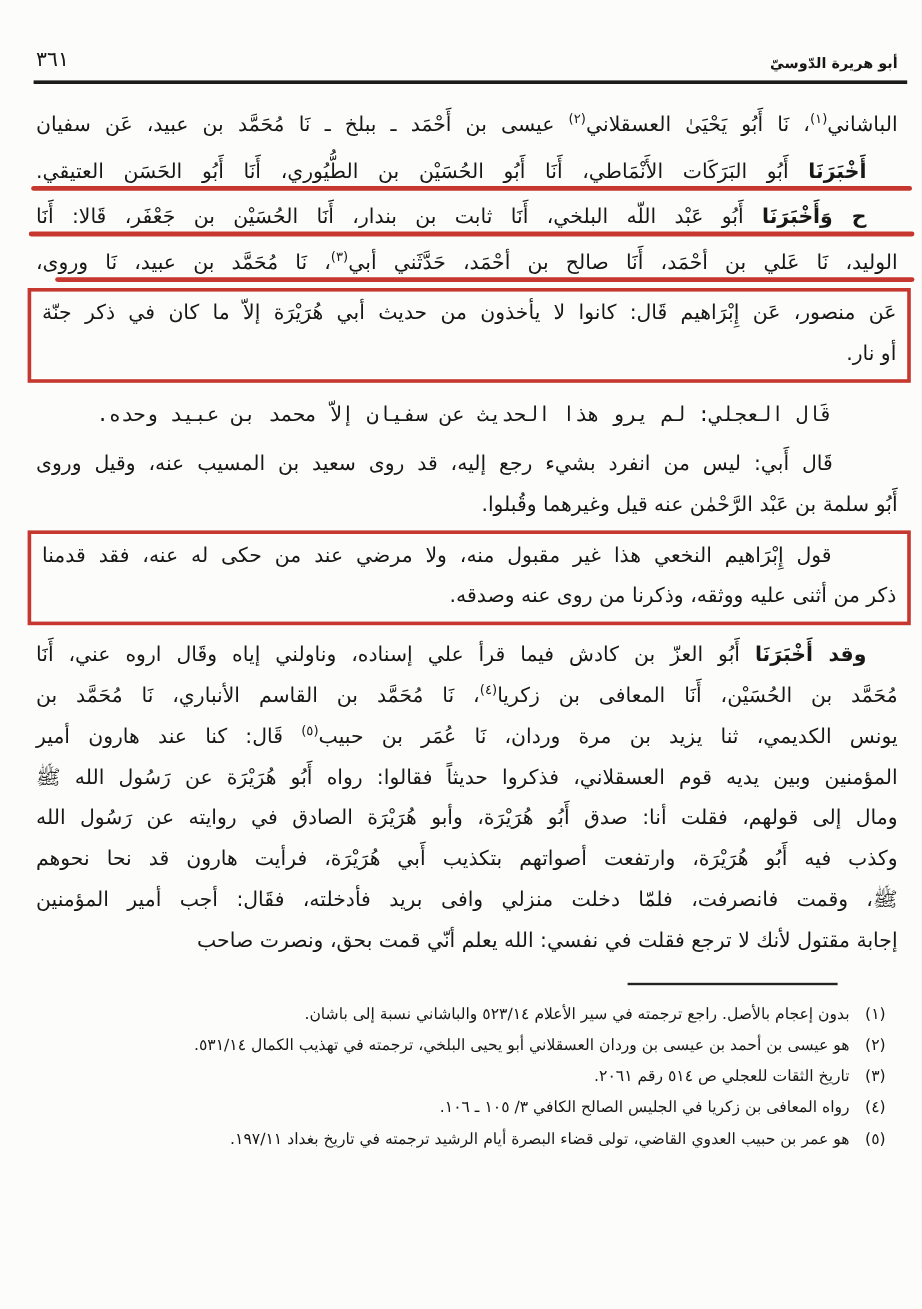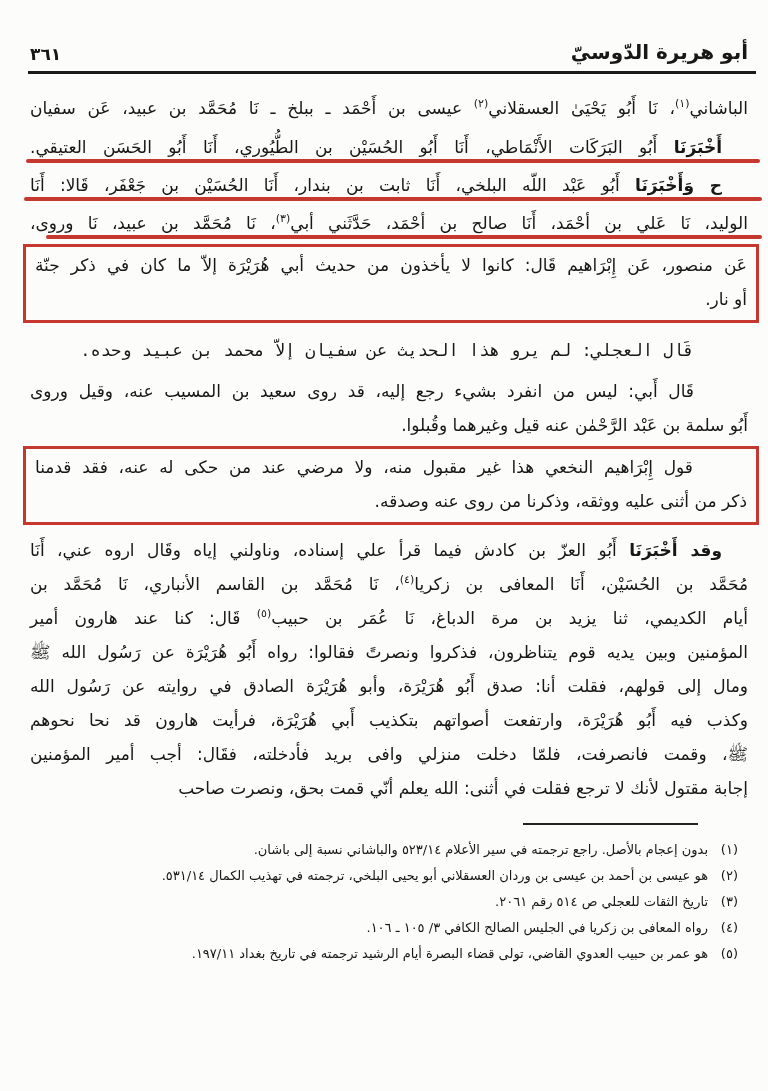--- a/index.html
+++ b/index.html
@@ -2,22 +2,22 @@
 <html lang="ar" dir="rtl"><head>
 <meta charset="utf-8">
 <style>
   html,body{margin:0;padding:0;background:#e8e8e8;}
   .page{
     width:768px;height:1091px;background:#fcfcfa;color:#181715;
     font-family:"DejaVu Sans",sans-serif;direction:rtl;box-sizing:border-box;
     padding:40px 20px 0 30px;position:relative;overflow:hidden;margin:0 auto;
   }
   .header{display:flex;justify-content:space-between;align-items:flex-end;}
-  .title{font-weight:bold;font-size:20px;}
-  .pageno{font-size:17px;letter-spacing:1px;font-weight:bold;}
+  .title{font-weight:bold;font-size:12px;}
+  .pageno{font-size:17px;letter-spacing:1px;}
   .header-rule{border:0;height:2.5px;background:#1c1b19;margin:7px -8px 0 -2px;}
   .content{margin-top:17px;font-size:17px;line-height:34px;}
   .line{text-align:justify;text-align-last:justify;}
   .line.end{text-align-last:auto;text-align:right;}
   .ind-sm{text-indent:26px;}
   .ind-md{text-indent:54px;}
   .b{font-weight:bold;}
   sup{font-size:11px;line-height:0;vertical-align:super;}
   .redbox{border:3px solid #c5372f;margin:4px -11px 8px -7px;padding:1px 9px 4px 9px;}
   .redline{height:4px;background:#c5372f;border-radius:2px;}
@@ -66,26 +66,26 @@
     <div class="line ind-md mt1">قَال أَبي: ليس من انفرد بشيء رجع إليه، قد روى سعيد بن المسيب عنه، وقيل وروى</div>
     <div class="line end">أَبُو سلمة بن عَبْد الرَّحْمٰن عنه قيل وغيرهما وقُبلوا.</div>
 
     <div class="redbox">
       <div class="line ind-md">قول إِبْرَاهيم النخعي هذا غير مقبول منه، ولا مرضي عند من حكى له عنه، فقد قدمنا</div>
       <div class="line end">ذكر من أثنى عليه ووثقه، وذكرنا من روى عنه وصدقه.</div>
     </div>
 
     <div class="line ind-sm mt1"><span class="b">وقد أَخْبَرَنَا</span><span> أَبُو العزّ بن كادش فيما قرأ علي إسناده، وناولني إياه وقَال اروه عني، أَنَا</span></div>
     <div class="line"><span>مُحَمَّد بن الحُسَيْن، أَنَا المعافى بن زكريا</span><sup>(٤)</sup><span>، نَا مُحَمَّد بن القاسم الأنباري، نَا مُحَمَّد بن</span></div>
-    <div class="line"><span>أيام الكديمي، ثنا يزيد بن مرة الدباغ، نَا عُمَر بن حبيب</span><sup>(٥)</sup><span> قَال: كنا عند هارون أمير</span></div>
-    <div class="line">المؤمنين وبين يديه قوم يتناظرون، فذكروا ونصرتً فقالوا: رواه أَبُو هُرَيْرَة عن رَسُول الله ﷺ</div>
+    <div class="line"><span>يونس الكديمي، ثنا يزيد بن مرة وردان، نَا عُمَر بن حبيب</span><sup>(٥)</sup><span> قَال: كنا عند هارون أمير</span></div>
+    <div class="line">المؤمنين وبين يديه قوم العسقلاني، فذكروا حديثاً فقالوا: رواه أَبُو هُرَيْرَة عن رَسُول الله ﷺ</div>
     <div class="line">ومال إلى قولهم، فقلت أنا: صدق أَبُو هُرَيْرَة، وأبو هُرَيْرَة الصادق في روايته عن رَسُول الله</div>
     <div class="line">وكذب فيه أَبُو هُرَيْرَة، وارتفعت أصواتهم بتكذيب أَبي هُرَيْرَة، فرأيت هارون قد نحا نحوهم</div>
     <div class="line">ﷺ، وقمت فانصرفت، فلمّا دخلت منزلي وافى بريد فأدخلته، فقَال: أجب أمير المؤمنين</div>
-    <div class="line end">إجابة مقتول لأنك لا ترجع فقلت في أثنى: الله يعلم أنّي قمت بحق، ونصرت صاحب</div>
+    <div class="line end">إجابة مقتول لأنك لا ترجع فقلت في نفسي: الله يعلم أنّي قمت بحق، ونصرت صاحب</div>
 
   </div>
 
   <div class="footsep"></div>
 
   <div class="footnotes">
     <div class="fn">
         <span class="fn-marker">(١)</span>
         <span class="fn-text">بدون إعجام بالأصل. راجع ترجمته في سير الأعلام ٥٢٣/١٤ والباشاني نسبة إلى باشان.</span>
       </div>

